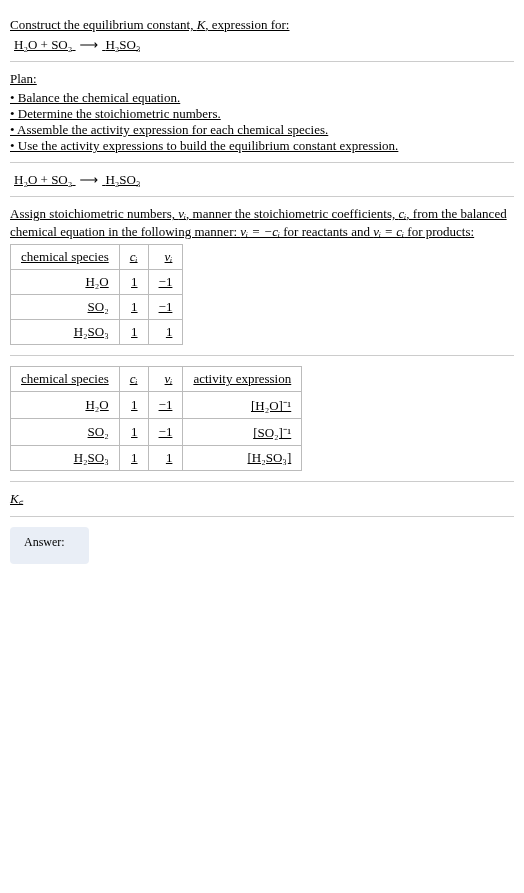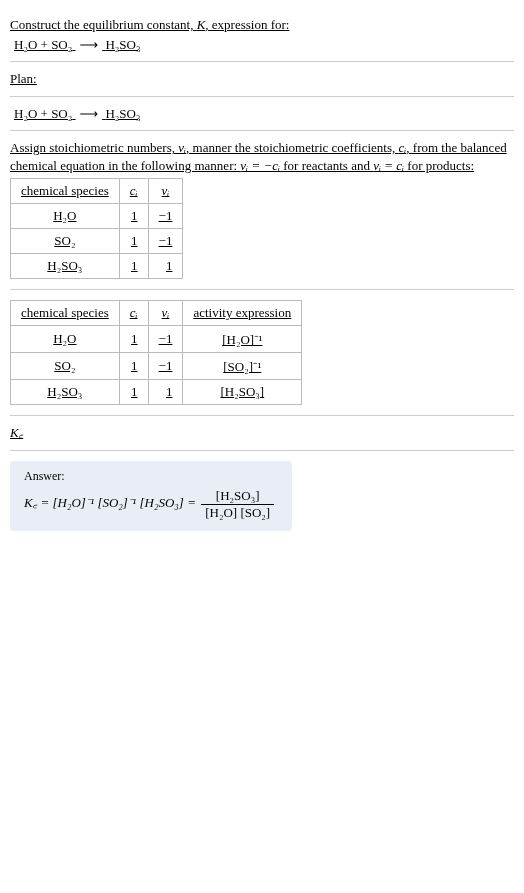--- a/index.html
+++ b/index.html
@@ -22,28 +22,28 @@
   .eqline { margin: 2px 4px; }
   table.data {
     border-collapse: collapse;
     margin: 4px 0;
   }
   table.data th, table.data td {
     border: 1px solid #bbb;
     padding: 4px 10px;
     font-size: 13px;
     font-weight: normal;
-    text-align: center;
+    text-align: right;
     vertical-align: middle;
   }
   table.data td.num { text-align: right; }
   .answer-box {
     background: #e9eef6;
     border-radius: 4px;
-    padding: 8px 16px 10px 14px;
+    padding: 8px 24px 10px 14px;
     display: inline-block;
     margin-top: 4px;
   }
   .answer-label { font-size: 12px; color:#000; margin-bottom:4px; }
   .frac {
     display: inline-block;
     vertical-align: middle;
     text-align: center;
     margin: 0 2px;
   }
@@ -63,20 +63,26 @@
   </p>
   <p class="eqline chem">
     <span>H₂O + SO₂</span>
     <span class="arrow">⟶</span>
     <span>H₂SO₃</span>
   </p>
 </div>
 
 <div class="section">
   <p>Plan:</p>
+  <ul class="plan-list">
+    <li>• Balance the chemical equation.</li>
+    <li>• Determine the stoichiometric numbers.</li>
+    <li>• Assemble the activity expression for each chemical species.</li>
+    <li>• Use the activity expressions to build the equilibrium constant expression.</li>
+  </ul>
 </div>
 
 <div class="section">
   <p class="eqline chem">
     <span>H₂O + SO₂</span>
     <span class="arrow">⟶</span>
     <span>H₂SO₃</span>
   </p>
 </div>
 
@@ -141,20 +147,14 @@
     </table>
 </div>
 
 <div class="section">
   <p class="ital">K꜀</p>
 </div>
 
 <div class="section" style="border-bottom:none;">
   <div class="answer-box">
     <div class="answer-label">Answer:</div>
-    <div>
-      <span class="ital">K꜀ = [H₂O]⁻¹ [SO₂]⁻¹ [H₂SO₃] = </span><span class="frac">
-        <span class="num chem">[H₂SO₃]</span>
-        <span class="den chem">[H₂O] [SO₂]</span>
-      </span>
-    </div>
   </div>
 </div>
 
 </body></html>

